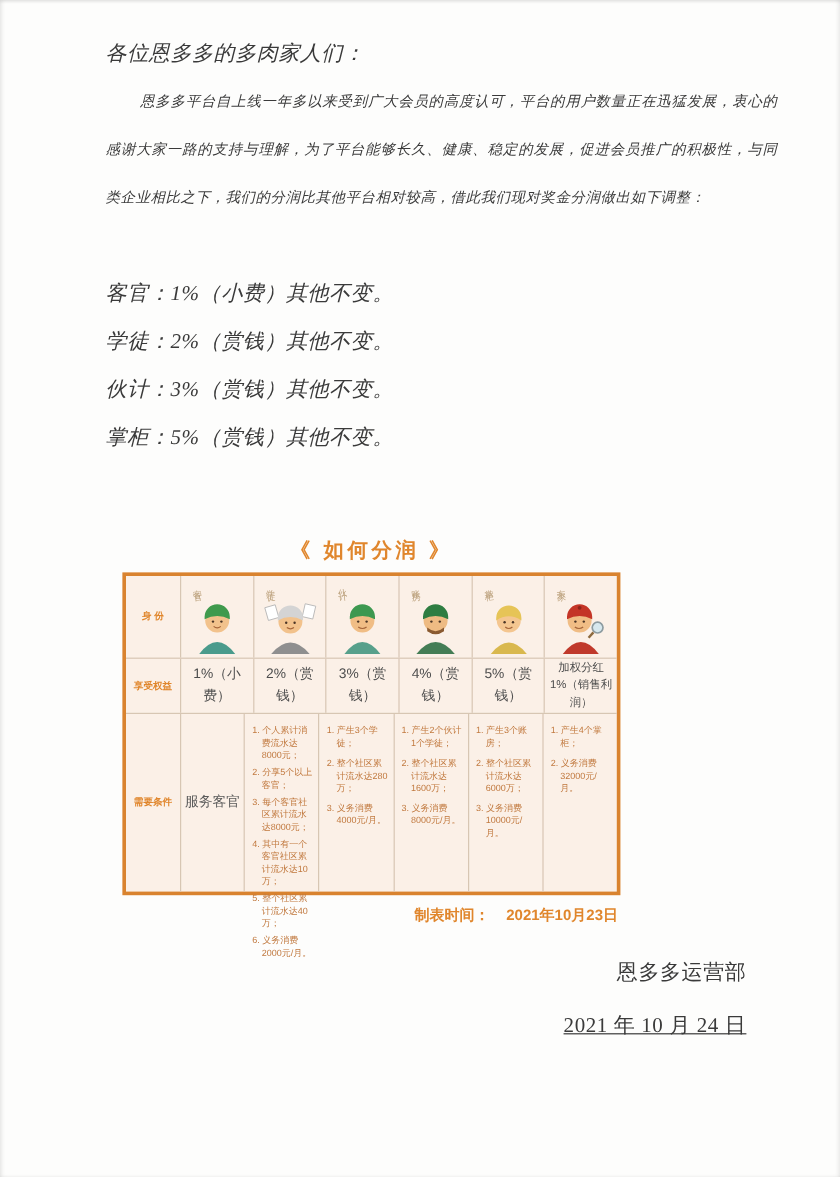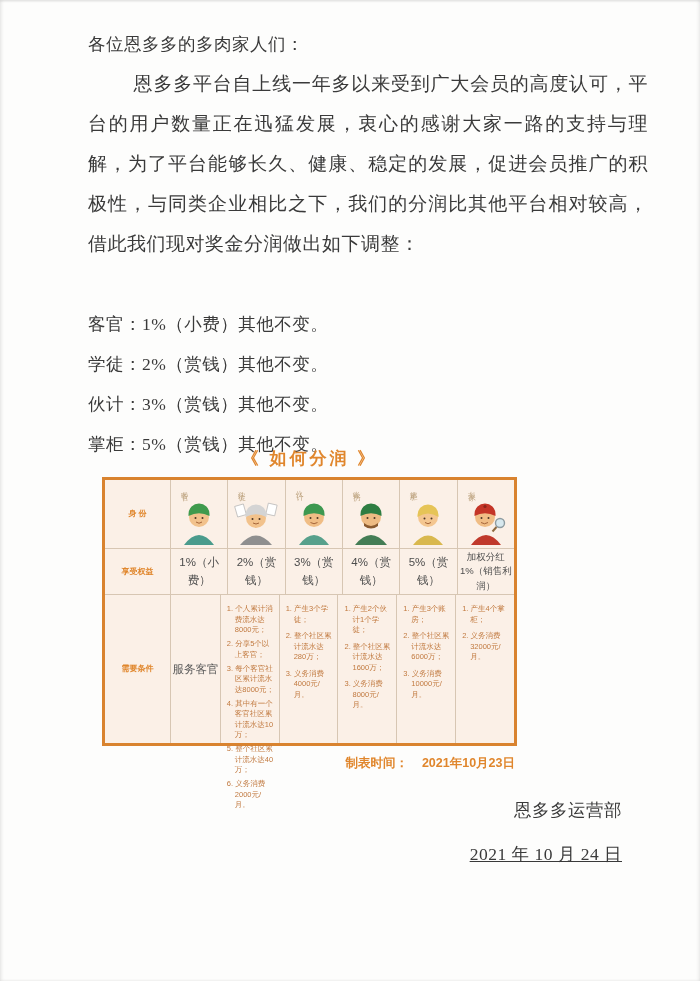--- a/index.html
+++ b/index.html
@@ -2,34 +2,34 @@
 <html><head>
 <meta charset="utf-8">
 <style>
   html,body{margin:0;padding:0;background:#ffffff;}
   .sheet{
     position:relative;width:700px;height:981px;background:#fdfdfc;overflow:hidden;
     font-family:"Liberation Serif","DejaVu Serif",serif;color:#3a3a3a;
     box-shadow:inset 2px 0 3px rgba(0,0,0,.07), inset -2px 0 3px rgba(0,0,0,.06), inset 0 2px 2px rgba(0,0,0,.05);
   }
   
-  .doc-text{position:absolute;left:88px;right:52px;top:30px;}
+  .doc-text{position:absolute;left:88px;right:52px;top:30px;font-style:italic;}
   .salutation{font-size:17.5px;line-height:28px;margin:0;letter-spacing:.5px;}
-  .para{font-size:19px;line-height:40px;margin:6px 0 0 0;text-align:justify;text-indent:2.4em;letter-spacing:.5px;}
+  .para{font-size:12px;line-height:40px;margin:6px 0 0 0;text-align:justify;text-indent:2.4em;letter-spacing:.5px;}
   .adjust-list{margin-top:40px;}
   .adj{font-size:17.5px;line-height:40px;margin:0;letter-spacing:.5px;}
   
   .table-zone{position:absolute;left:102px;top:447px;width:415px;font-family:"Liberation Sans","DejaVu Sans",sans-serif;}
   .tbl-title{text-align:center;color:#e0862c;font-weight:bold;font-size:17px;letter-spacing:3px;margin-bottom:7px;}
   .tbl{border:3px solid #d9832f;background:#fbf0e7;box-sizing:border-box;}
   .trow{display:flex;}
   .trow + .trow{border-top:1px solid #d7c6b3;}
   .r1{height:68px;} .r2{height:45px;} .r3{height:148px;}
   .lab{width:33px;flex:none;display:flex;align-items:center;justify-content:center;
-       color:#e0862c;font-weight:bold;font-size:8px;text-align:center;line-height:1.2;padding:0 16px;}
+       color:#e0862c;font-weight:bold;font-size:8px;text-align:center;line-height:1.2;padding:0 6px;}
   .cell{flex:1;border-left:1px solid #d7c6b3;position:relative;box-sizing:border-box;min-width:0;}
   .avatar-cell{display:flex;align-items:flex-end;justify-content:center;padding-bottom:3px;}
   .mini-role{position:absolute;top:5px;left:7px;font-size:7.5px;color:#b1946b;opacity:.85;
              writing-mode:vertical-rl;letter-spacing:2px;transform:rotate(-7deg);font-family:"Liberation Serif",serif;}
   .benefit-cell{display:flex;align-items:center;justify-content:center;text-align:center;
                 color:#4d4d4d;font-size:11.5px;white-space:pre-line;line-height:1.5;padding:0 2px;}
   .benefit-cell.small{font-size:9.5px;}
   .cond-cell{padding:9px 3px 3px 6px;color:#c1793f;font-size:7.5px;line-height:1.4;}
   .cond-item{margin-bottom:6px;padding-left:8px;text-indent:-8px;}
   .tight .cond-item{margin-bottom:3.5px;}

